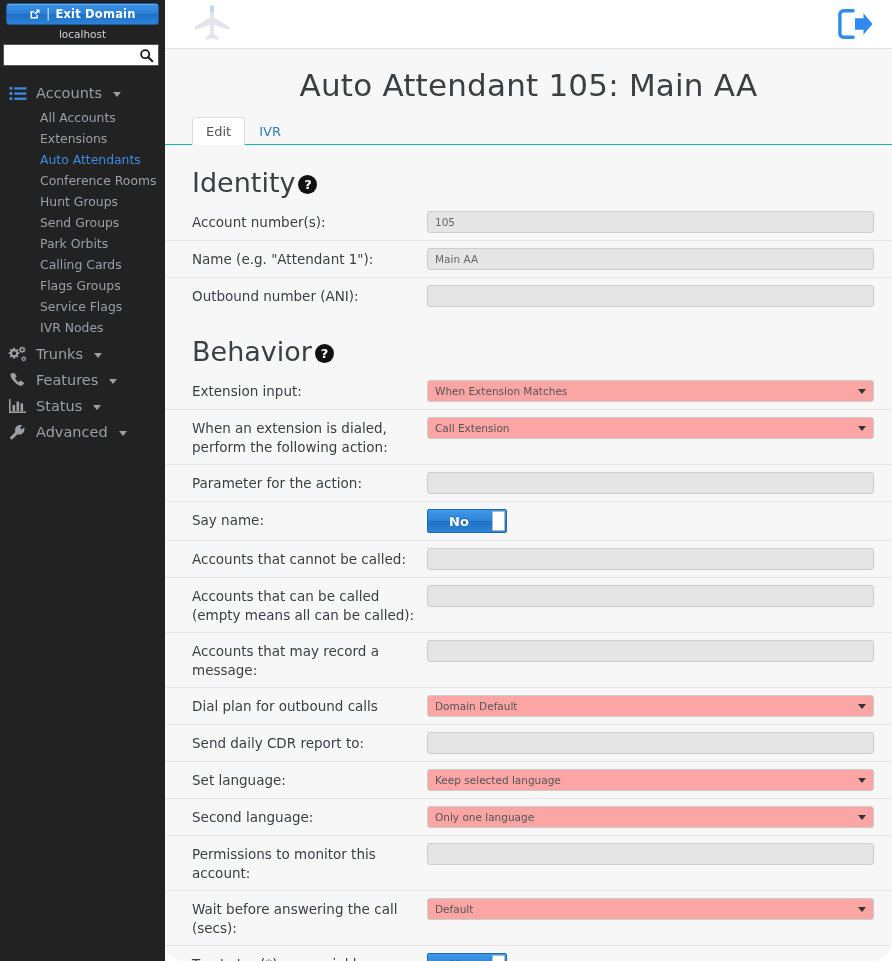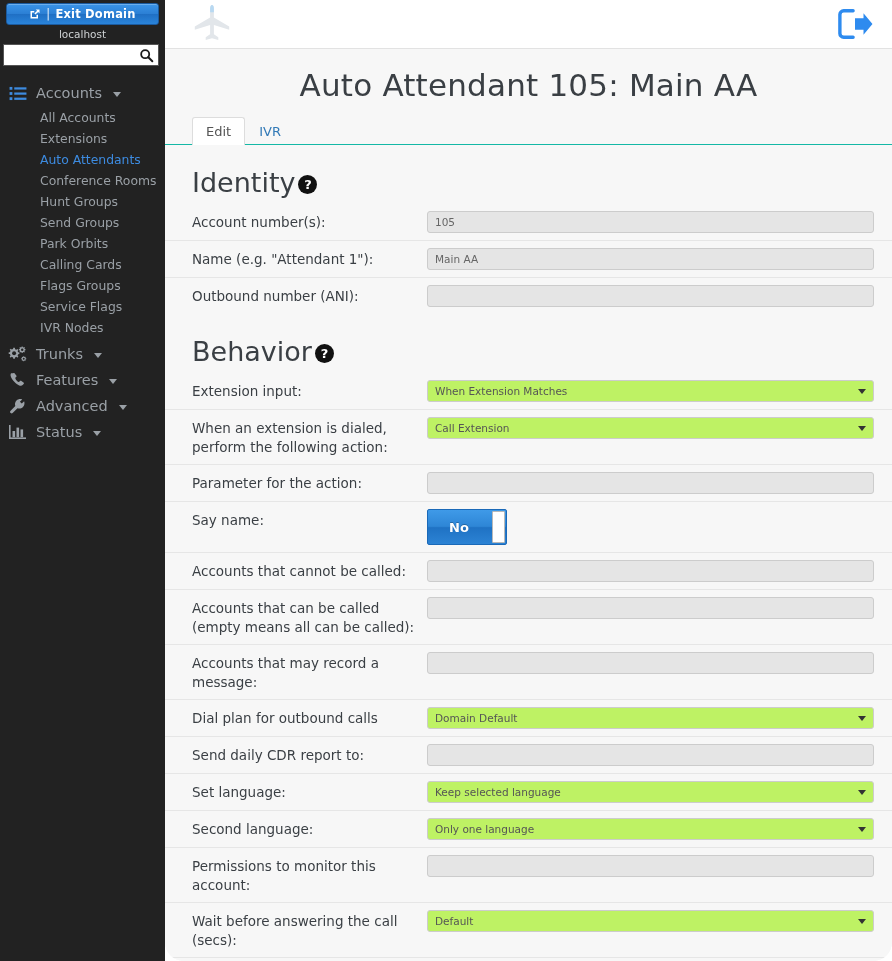--- a/index.html
+++ b/index.html
@@ -231,42 +231,42 @@
     padding: 0 7px;
     font-family: inherit;
     outline: none;
     display: block;
   }
   .sel {
     width: 447px;
     height: 22px;
     border: 1px solid #cccccc;
     border-radius: 3px;
-    background: #bef264;
+    background: #fca5a5;
     font-size: 10.5px;
     color: #555555;
     padding: 0 20px 0 7px;
     display: flex;
     align-items: center;
     position: relative;
     cursor: pointer;
   }
   .sel .caret-dn {
     position: absolute;
     right: 7px; top: 50%;
     margin-top: -2px;
     width: 0; height: 0;
     border-left: 4px solid transparent;
     border-right: 4px solid transparent;
     border-top: 5px solid #333333;
   }
 
   .toggle {
     width: 80px;
-    height: 36px;
+    height: 24px;
     border-radius: 2px;
     background: linear-gradient(to bottom, #3f9ae8 0%, #2e86d6 48%, #1f72c4 52%, #2c83d4 100%);
     border: 1px solid #1a69b8;
     position: relative;
     cursor: pointer;
     display: block;
   }
   .toggle .tlabel {
     position: absolute;
     left: 0; top: 0;
@@ -370,39 +370,39 @@
         <svg viewBox="0 0 16 16" width="16" height="16" aria-hidden="true">
           <path d="M3.1 1.3c.5-.5 1.2-.4 1.6.1l1.6 2.1c.4.5.3 1.2-.2 1.6l-.8.6c-.1.5.3 1.6 1.3 2.7 1 1.1 2.1 1.6 2.6 1.5l.6-.8c.4-.5 1.1-.6 1.6-.2l2.1 1.6c.5.4.6 1.1.1 1.6l-1 1c-.7.7-1.9.9-3.4.3C7.6 12.7 5.9 11.4 4.3 9.7 2.7 8 1.5 6.3.9 4.7.3 3.2.5 2 1.2 1.3z" fill="#9aa0a6"></path>
         </svg>
       </span>
       <span>Features</span>
       <span class="caret"></span>
     </div>
 
     <div class="nav-group-head">
       <span class="gicon">
-        <svg viewBox="0 0 16 16" width="17" height="16" aria-hidden="true">
-          <path d="M14.6 3.3l-2.3 2.3-1.9-1.9 2.3-2.3c-1.9-.8-4.2-.4-5.7 1.1-1.5 1.5-1.9 3.7-1.2 5.5L.9 12.9c-.5.5-.5 1.3 0 1.8l.4.4c.5.5 1.3.5 1.8 0l4.9-4.9c1.8.7 4 .3 5.5-1.2 1.5-1.5 1.9-3.8 1.1-5.7z" fill="#9aa0a6"></path>
-        </svg>
-      </span>
-      <span>Advanced</span>
-      <span class="caret"></span>
-    </div>
-
-    <div class="nav-group-head">
-      <span class="gicon">
         <svg viewBox="0 0 18 16" width="18" height="16" aria-hidden="true">
           <rect x="0" y="1" width="1.6" height="14" fill="#9aa0a6"></rect>
           <rect x="0" y="13.4" width="17" height="1.6" fill="#9aa0a6"></rect>
           <rect x="3.5" y="7" width="2.6" height="6.2" fill="#9aa0a6"></rect>
           <rect x="7.5" y="3.6" width="2.6" height="9.6" fill="#9aa0a6"></rect>
           <rect x="11.5" y="5.4" width="2.6" height="7.8" fill="#9aa0a6"></rect>
         </svg>
       </span>
       <span>Status</span>
+      <span class="caret"></span>
+    </div>
+
+    <div class="nav-group-head">
+      <span class="gicon">
+        <svg viewBox="0 0 16 16" width="17" height="16" aria-hidden="true">
+          <path d="M14.6 3.3l-2.3 2.3-1.9-1.9 2.3-2.3c-1.9-.8-4.2-.4-5.7 1.1-1.5 1.5-1.9 3.7-1.2 5.5L.9 12.9c-.5.5-.5 1.3 0 1.8l.4.4c.5.5 1.3.5 1.8 0l4.9-4.9c1.8.7 4 .3 5.5-1.2 1.5-1.5 1.9-3.8 1.1-5.7z" fill="#9aa0a6"></path>
+        </svg>
+      </span>
+      <span>Advanced</span>
       <span class="caret"></span>
     </div>
 
   </div>
 </div>
 
 <div id="main">
 
   <div class="topbar">
     <span class="plane-logo">

